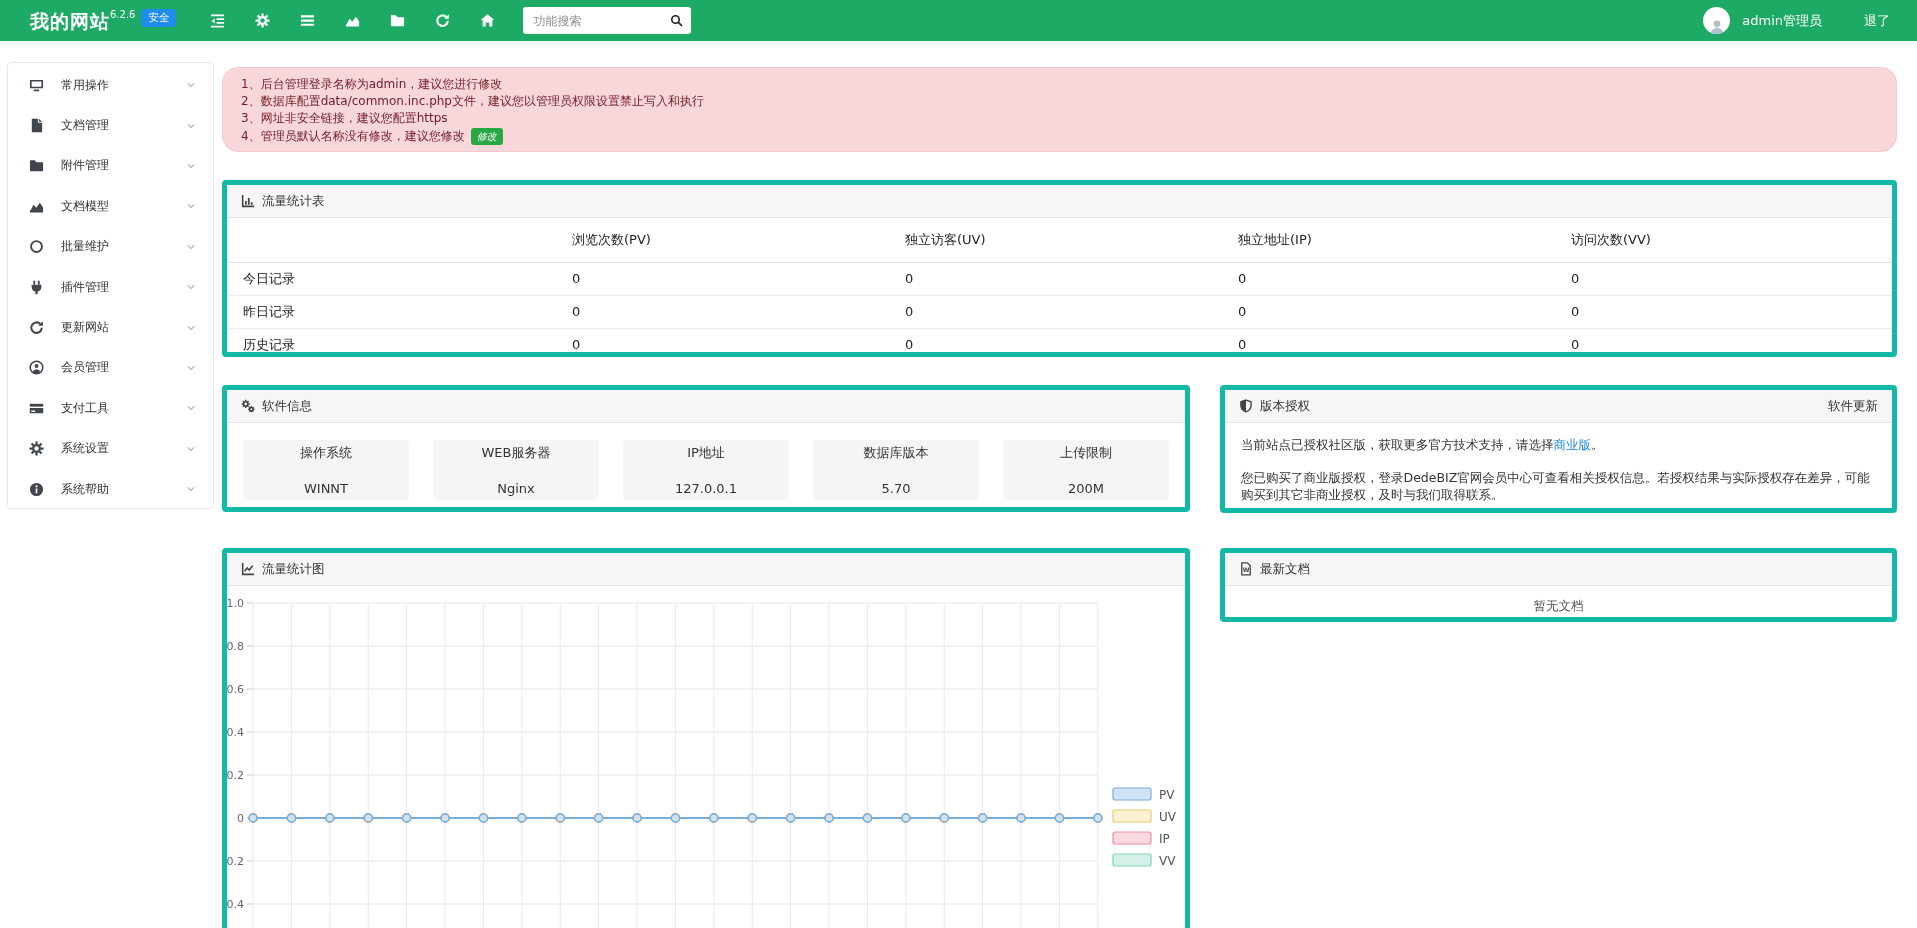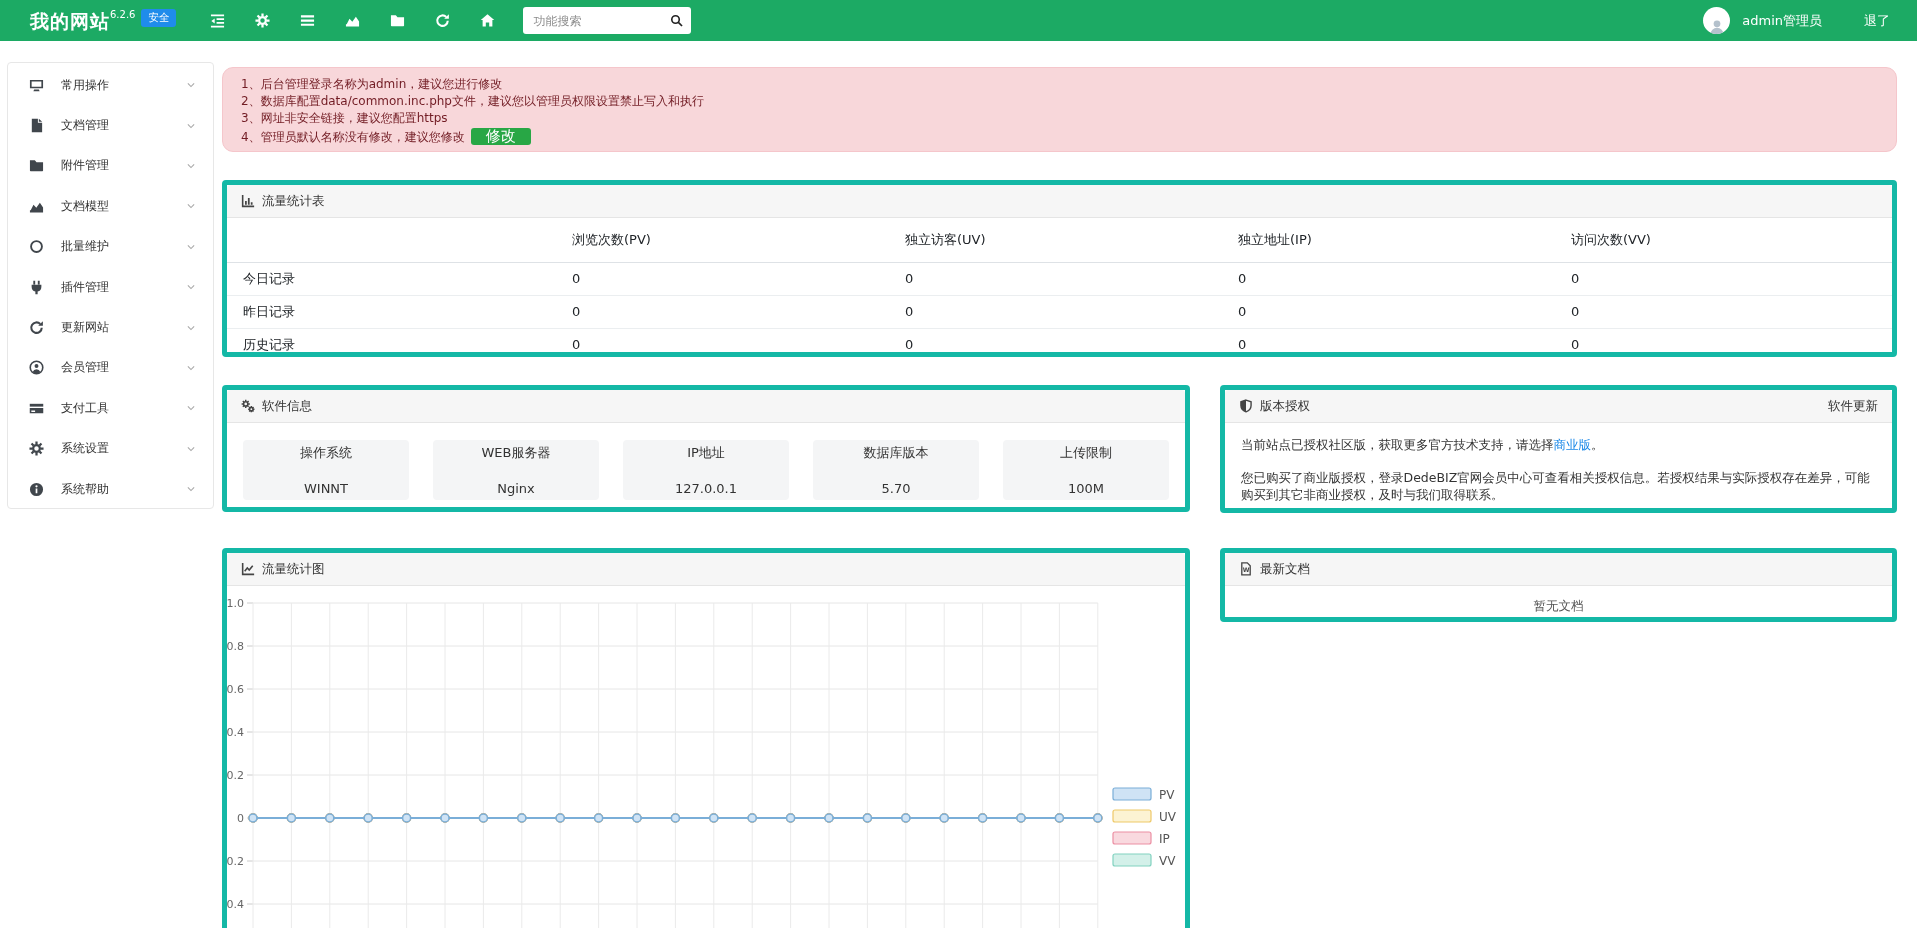--- a/index.html
+++ b/index.html
@@ -41,25 +41,25 @@
     background:#fff; border:1px solid #e7e7e7; border-radius:4px; padding-top:2px; }
   .side-item { height:40.4px; display:flex; align-items:center; padding:0 17px 0 21px;
     cursor:pointer; color:#333; font-size:12px; }
   .side-item .mi { width:15px; height:15px; color:#40464c; flex:none; }
   .side-label { margin-left:17px; flex:1; }
   .chev { width:10px; height:10px; color:#a9a9a9; flex:none; }
   .chev svg { width:10px; height:10px; }
 
   
   .alert { position:absolute; left:222px; top:67px; width:1675px; height:85px;
-    background:#f8d7da; border:1px solid #f5c6cb; border-radius:11px;
+    background:#f8d7da; border:1px solid #f5c6cb; border-radius:16px;
     padding:8px 18px; color:#721c24; font-size:12px; }
   .alert-line { line-height:17.2px; }
-  .alert-badge { display:inline-block; background:#28a745; color:#fff; font-size:15px;
-    line-height:15px; padding:1px 15px; border-radius:3px; margin-left:6px; cursor:pointer; }
+  .alert-badge { display:inline-block; background:#28a745; color:#fff; font-size:10px;
+    line-height:15px; padding:1px 6px; border-radius:3px; margin-left:6px; cursor:pointer;font-style:italic; }
 
   
   .panel { position:absolute; background:#fff; border:5px solid #14b8a6; border-radius:4px; }
   .panel-h { height:33px; background:#f6f6f6; border-bottom:1px solid #e5e5e5;
     border-radius:4px 4px 0 0; padding:0 14px; font-size:12.5px; color:#333;
     display:flex; align-items:center; }
   .panel-h .hic { width:14px; height:14px; margin-right:7px; color:#444; flex:none; }
   .panel-h .hic svg { width:14px; height:14px; }
   .right-link { margin-left:auto; color:#333; cursor:pointer; }
 
@@ -447,21 +447,21 @@
     <div class="card-item">
       <span>IP地址</span>
       <span>127.0.0.1</span>
     </div>
     <div class="card-item">
       <span>数据库版本</span>
       <span>5.70</span>
     </div>
     <div class="card-item">
       <span>上传限制</span>
-      <span>100M</span>
+      <span>200M</span>
     </div>
   </div>
 </div>
 
 <div class="panel" id="license-panel">
   <div class="panel-h">
     <span class="hic">
         <svg class="ic">
           <use href="#i-shield"></use>
         </svg>

